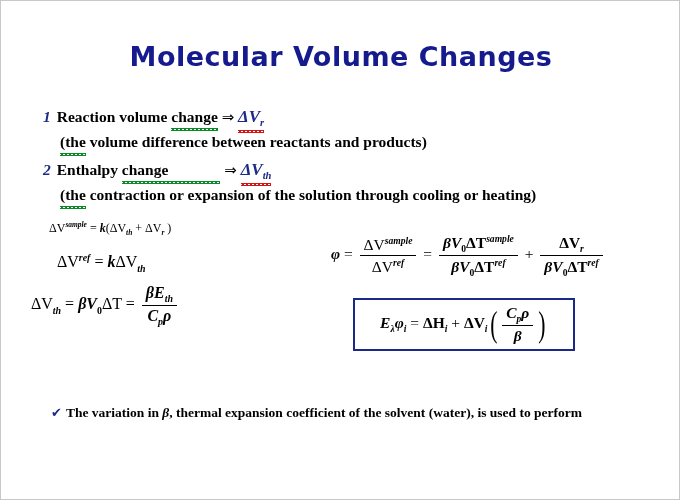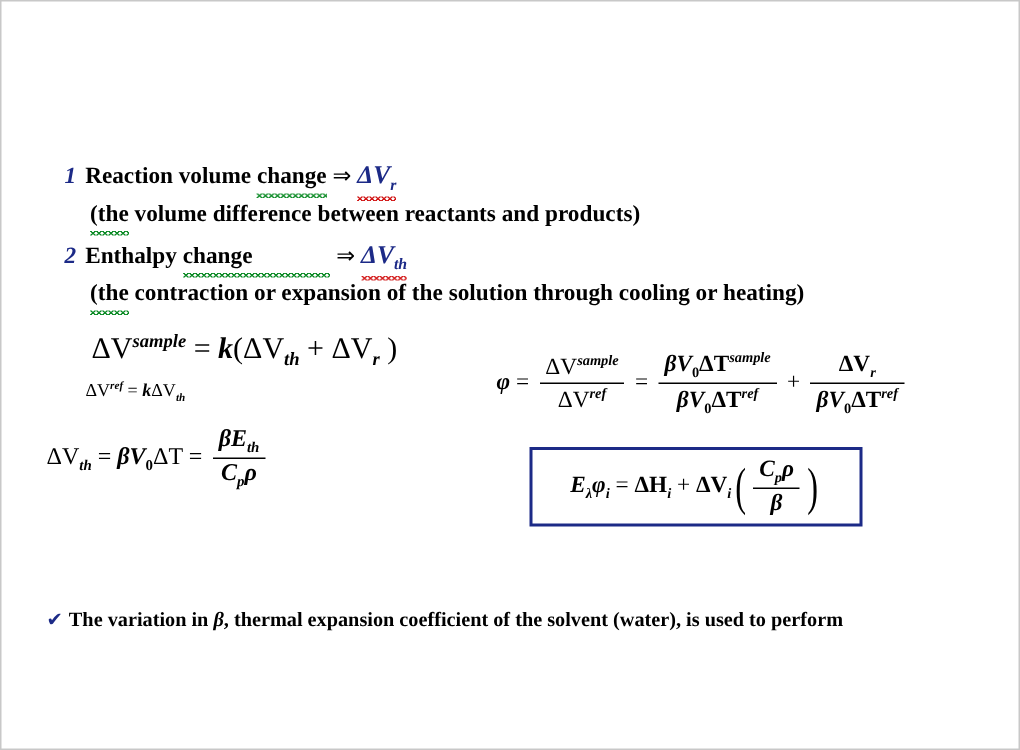--- a/index.html
+++ b/index.html
@@ -136,22 +136,22 @@
 
   .paren-big {
     display: inline-block;
     font-size: 225%;
     font-weight: normal;
     vertical-align: middle;
     line-height: 0.72;
     transform: scaleX(0.62);
   }
 
-  #eq1 { left: 48px; top: 219px; font-size: 20px; margin-left: 12px; }
-  #eq2 { left: 56px; top: 251px; font-size: 12px; }
+  #eq1 { left: 48px; top: 219px; font-size: 12px; }
+  #eq2 { left: 56px; top: 251px; font-size: 16px; }
   #eq3 { left: 30px; top: 283px; font-size: 16px; }
   #eq4 { left: 330px; top: 232px; font-size: 15.5px; }
 
   
   .boxed-eq {
     position: absolute;
     left: 352px;
     top: 297px;
     width: 222px;
     height: 53px;
@@ -163,21 +163,21 @@
   }
   .boxed-eq .inner {
     font-family: "Liberation Serif", serif;
     font-size: 15.5px;
     white-space: nowrap;
   }
 
   
   #check-block {
     position: absolute;
-    left: 30px;
+    left: 50px;
     top: 402px;
     width: 600px;
     font-family: "Liberation Serif", serif;
     font-weight: bold;
     font-size: 13.5px;
     line-height: 1.45;
     color: #000000;
   }
   .check-mark {
     color: #1c2a87;
@@ -187,20 +187,21 @@
     margin-right: 4px;
   }
   .cline2 { display: block; margin-left: 14px; }
   .greek-i { font-style: italic; font-family: "Liberation Serif", serif; }
 </style>
 </head>
 <body>
 
 <div class="slide">
 
+  <div class="slide-title">Molecular Volume Changes</div>
 
   <div class="bullet-block" id="bullet-1">
     <span class="bnum">1</span><span>Reaction volume </span><span class="sq-green">change</span>
     <span class="arrow">⇒</span>
     <span class="sym-blue sq-red"><span>ΔV</span><sub class="s">r</sub></span>
     <span class="bline2"><span class="sq-green">(the</span><span> volume difference between reactants and products)</span></span>
   </div>
 
   <div class="bullet-block" id="bullet-2">
     <span class="bnum">2</span><span>Enthalpy </span><span class="sq-green squig-pad">change</span>

